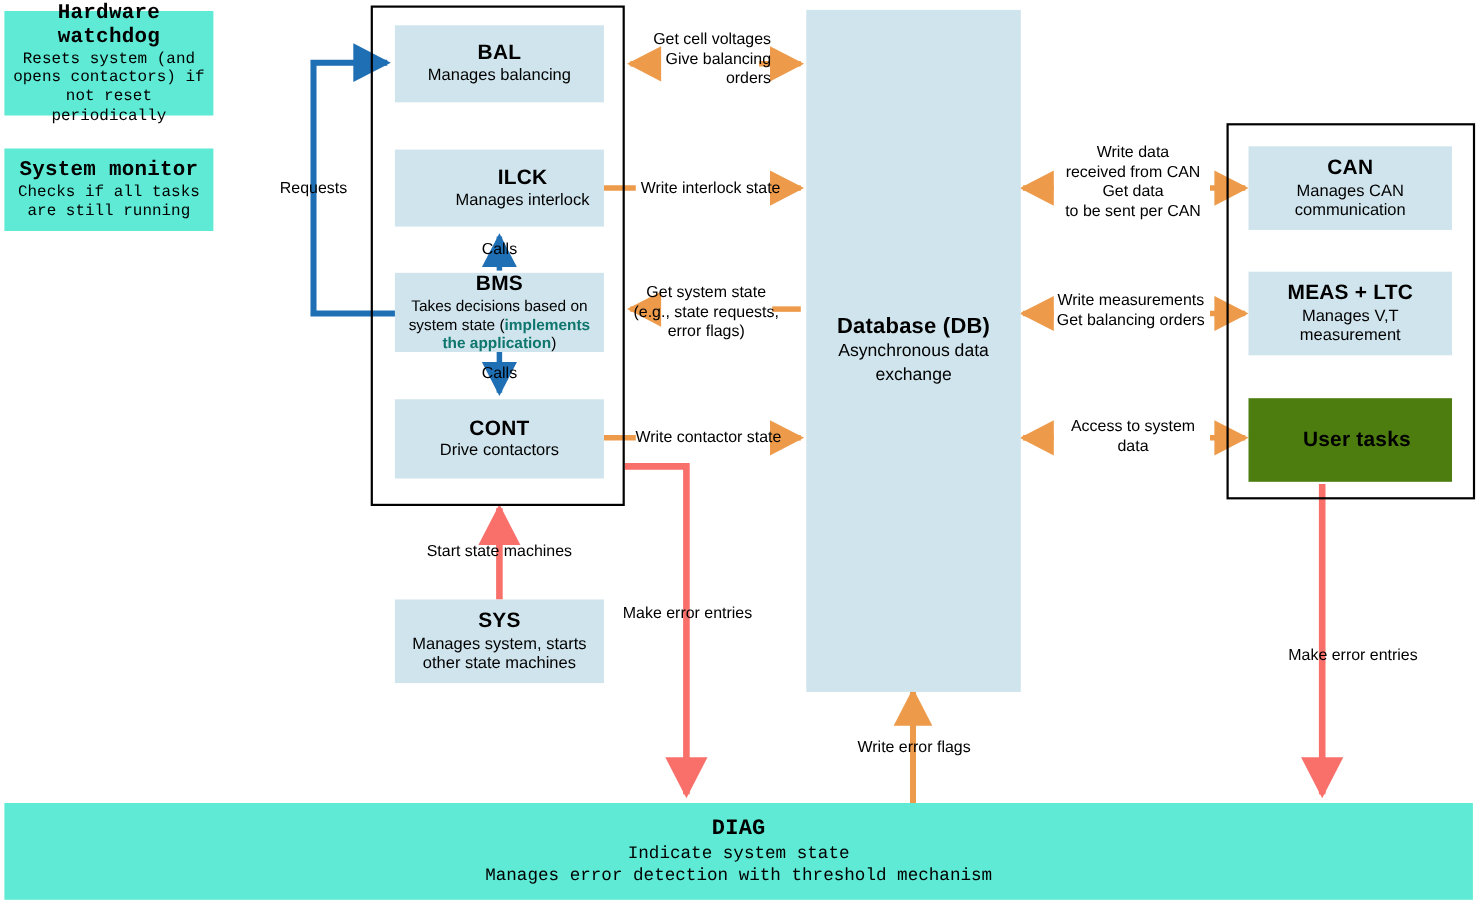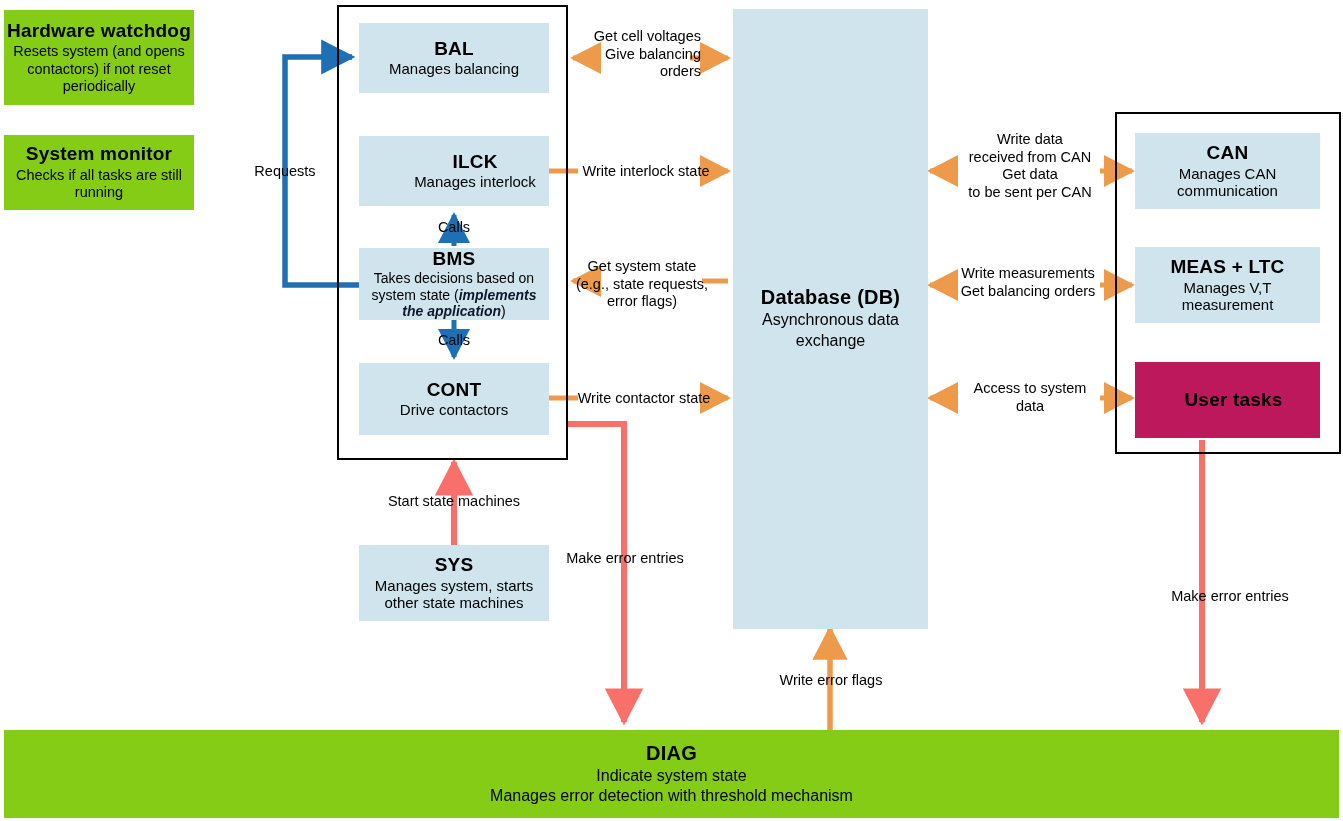--- a/index.html
+++ b/index.html
@@ -35,22 +35,22 @@
     font-weight: bold;
     font-size: 19px;
     letter-spacing: 0.2px;
   }
   .box .desc {
     font-size: 15px;
     padding: 0 6px;
   }
 
   .blue-box   { background: #cfe4ec; }
-  .red-box    { background: #84cc16; }
-  .yellow-box { background: #be185d; padding-left: 12px; }
+  .red-box    { background: #5eead4; font-family: Liberation Mono, monospace; }
+  .yellow-box { background: #4d7c0f; padding-left: 12px; }
 
   
   .note .title { font-size: 19px; margin-bottom: 1px; }
   .note .desc  { font-size: 14.5px; line-height: 1.2; }
 
   
   .group {
     position: absolute;
     box-sizing: border-box;
     border: 2.5px solid #000000;
@@ -70,21 +70,21 @@
     position: absolute;
     font-size: 14.5px;
     line-height: 1.22;
     text-align: center;
     color: #000;
     white-space: pre-line;
     pointer-events: none;
   }
 
   
-  .hl { color: #0f172a; font-weight: bold; font-style: italic; }
+  .hl { color: #0f766e; font-weight: bold; }
 
   svg.conn {
     position: absolute;
     left: 0; top: 0;
     width: 1343px;
     height: 821px;
     overflow: visible;
   }
 </style>
 </head>

